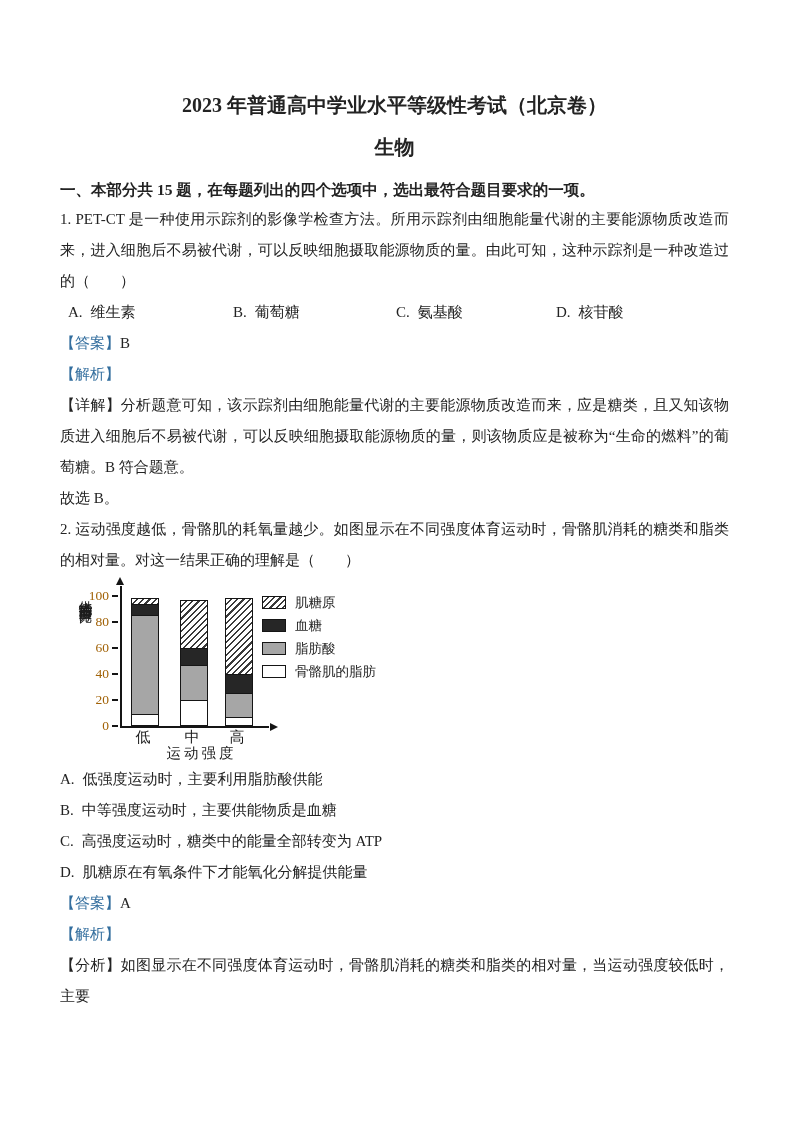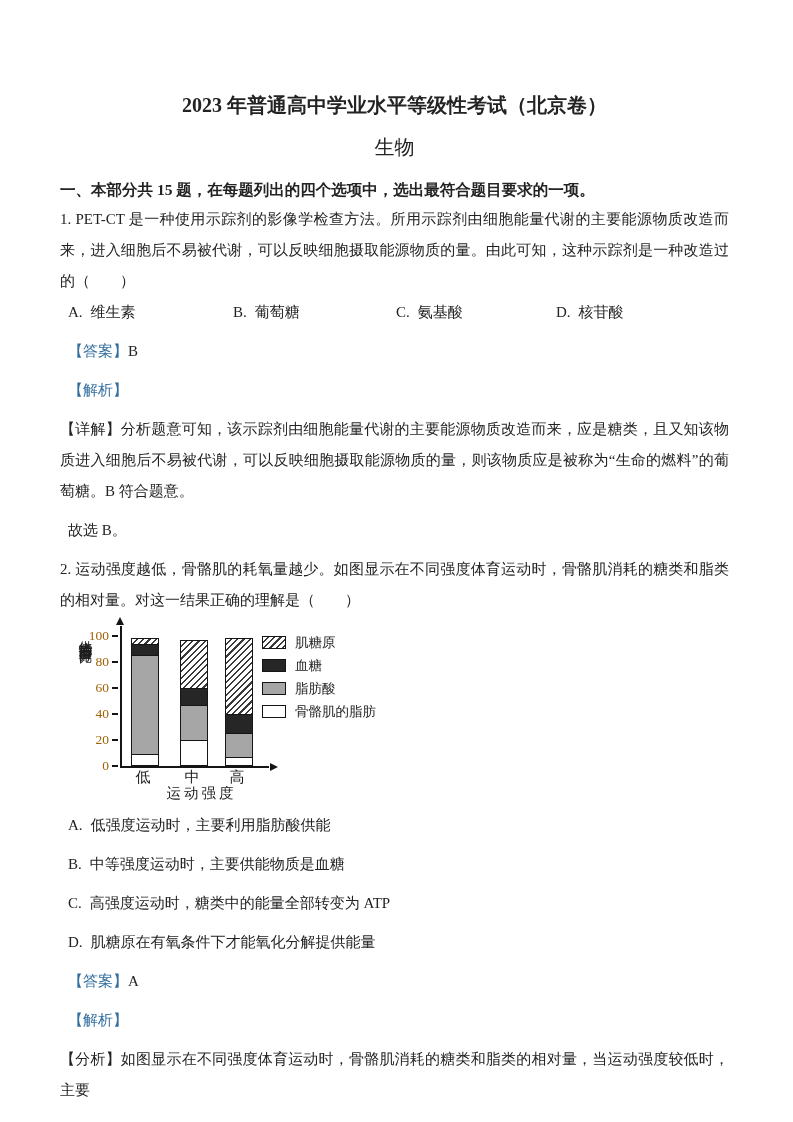--- a/index.html
+++ b/index.html
@@ -12,29 +12,29 @@
   .page{
     width:793px;height:1122px;margin:0 auto;background:#fff;
     box-sizing:border-box;padding:0 64px 0 60px;overflow:hidden;
     font-family:"Liberation Serif","DejaVu Serif",serif;
     color:var(--ink);
   }
   .doc-title{
     margin:90px 0 0 0;text-align:center;font-size:20px;line-height:30px;font-weight:700;
   }
   .doc-subject{
-    margin:12px 0 0 0;text-align:center;font-size:20px;line-height:30px;font-weight:400;
+    margin:12px 0 0 0;text-align:center;font-size:20px;line-height:30px;font-weight:700;
   }
   .section-heading{
     margin:14px 0 0 0;font-size:15.5px;line-height:28px;font-weight:700;
   }
   .para{
     margin:0;font-size:15px;line-height:31px;text-align:justify;text-align-last:left;
   }
-  .line{margin:8px;font-size:15px;line-height:31px;}
+  .line{margin:0;font-size:15px;line-height:31px;}
   .blue{color:var(--label-blue);}
   .options-row{
     display:grid;grid-template-columns:165px 163px 160px 1fr;
     padding-left:8px;font-size:15px;line-height:31px;
   }
   .opt-key{margin-right:8px;}
   
   .chart{position:relative;height:184px;margin:2px 0;}
   .y-axis-label{
     position:absolute;left:16px;top:12px;height:150px;

